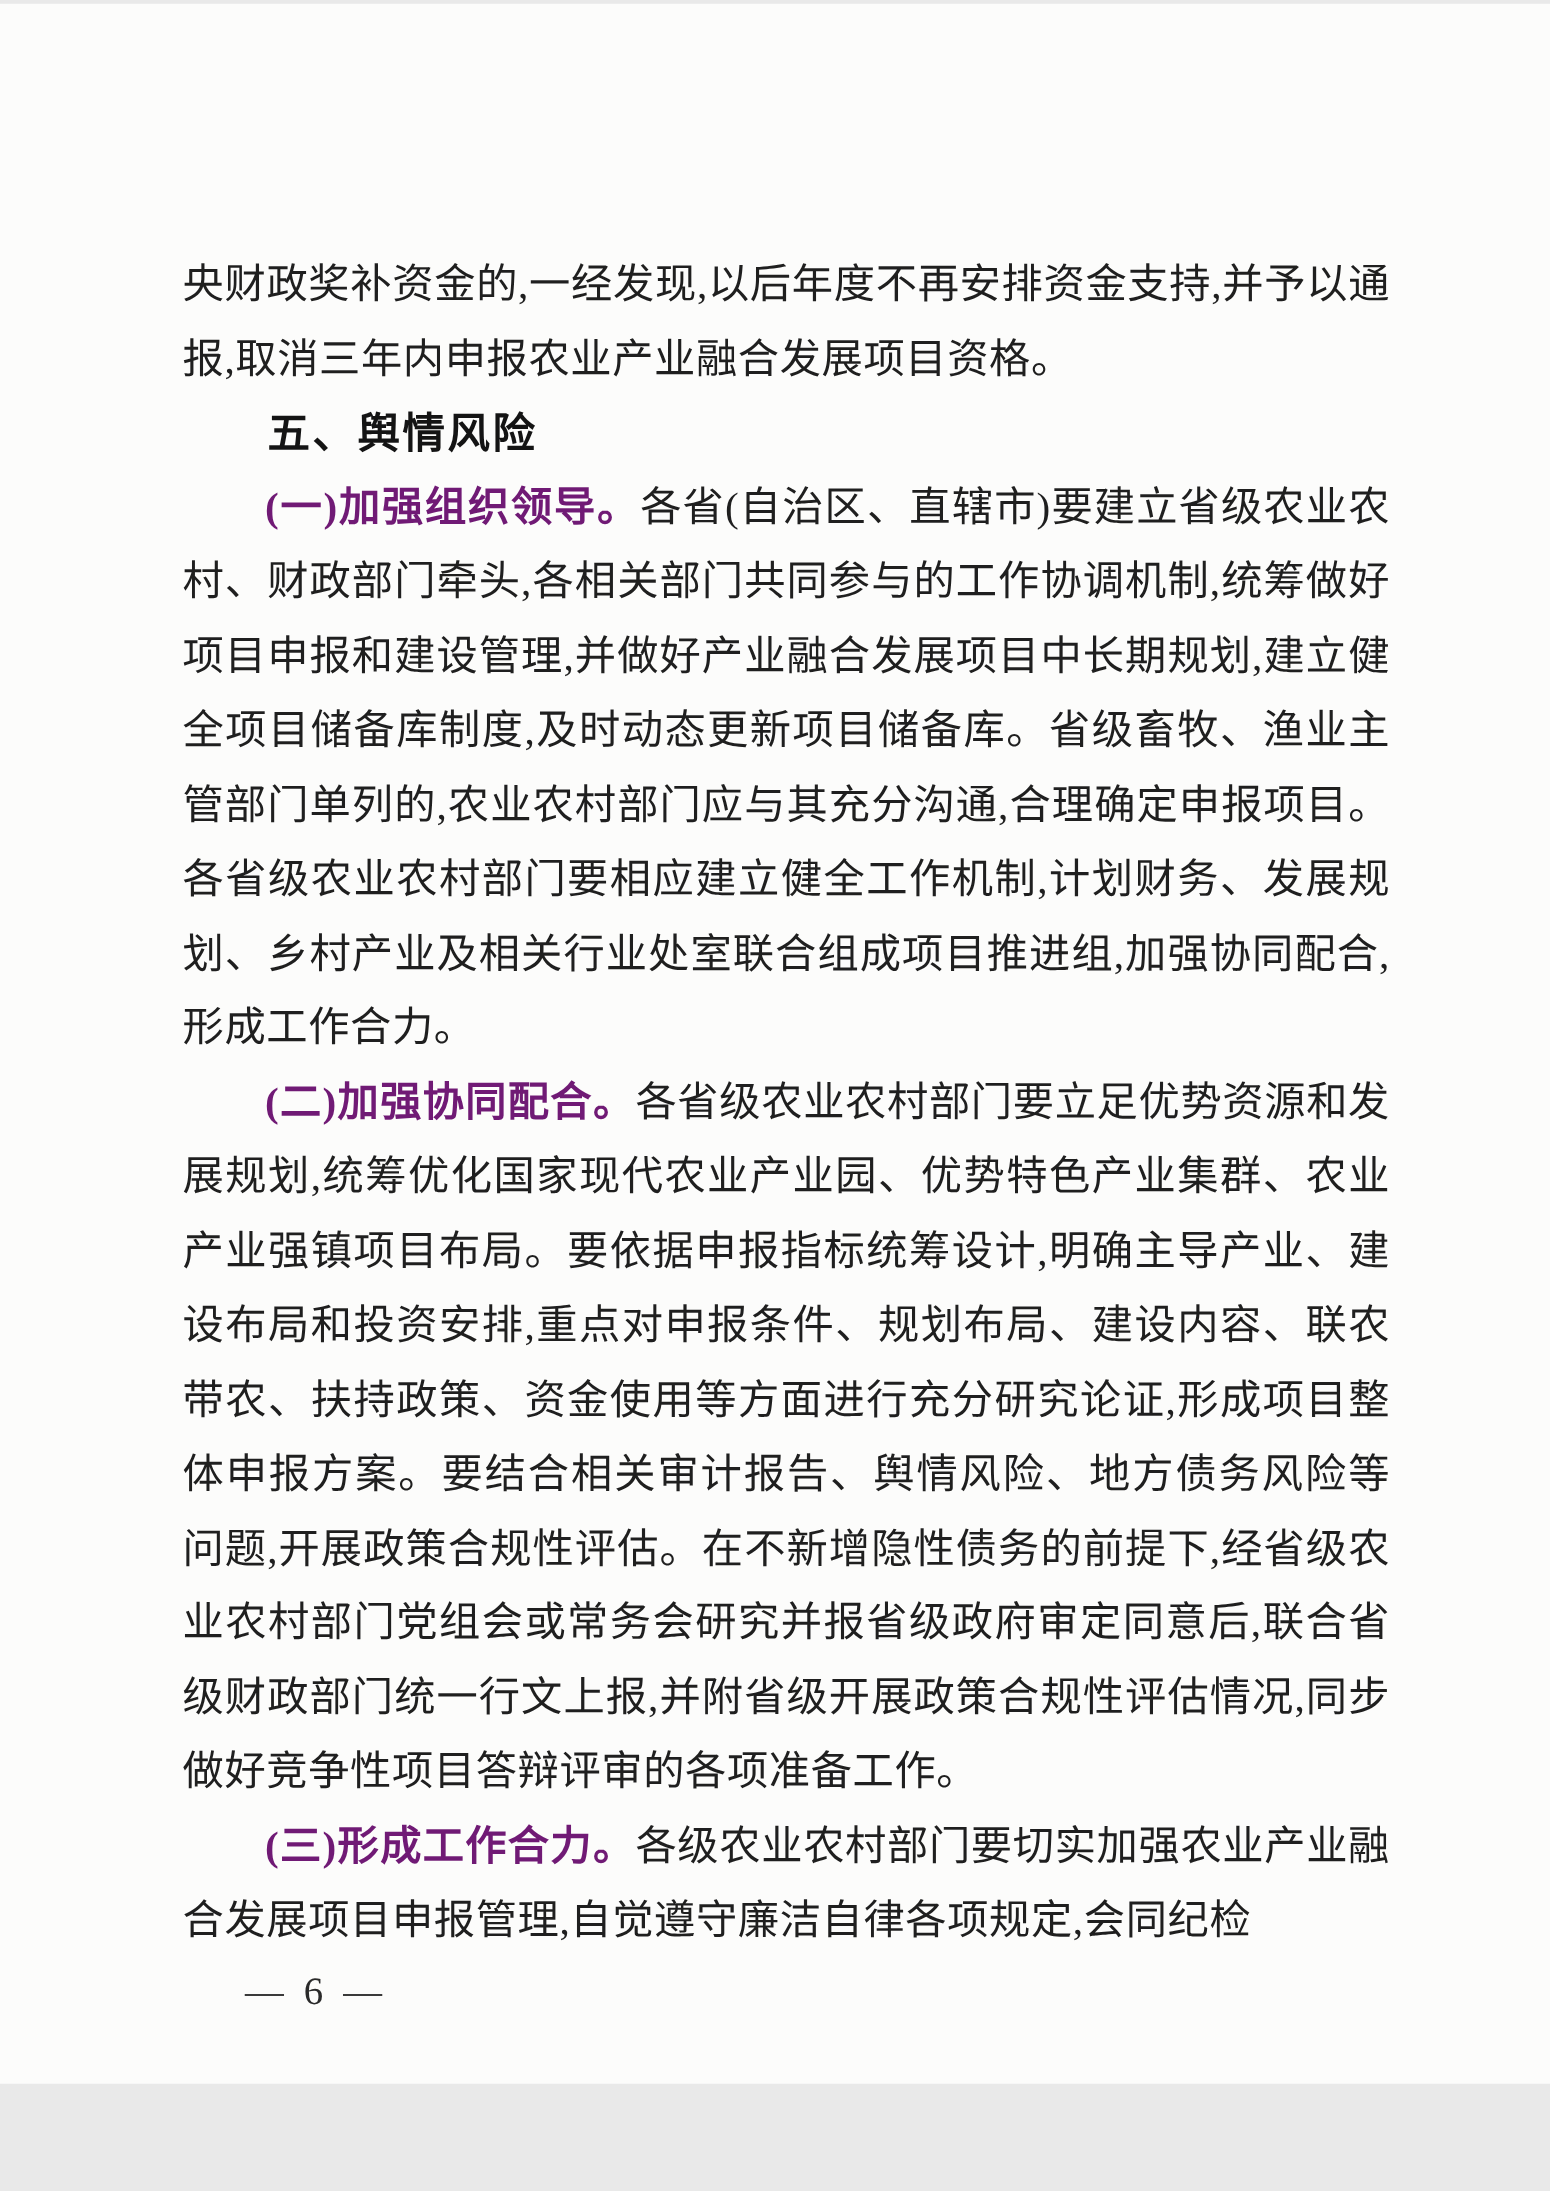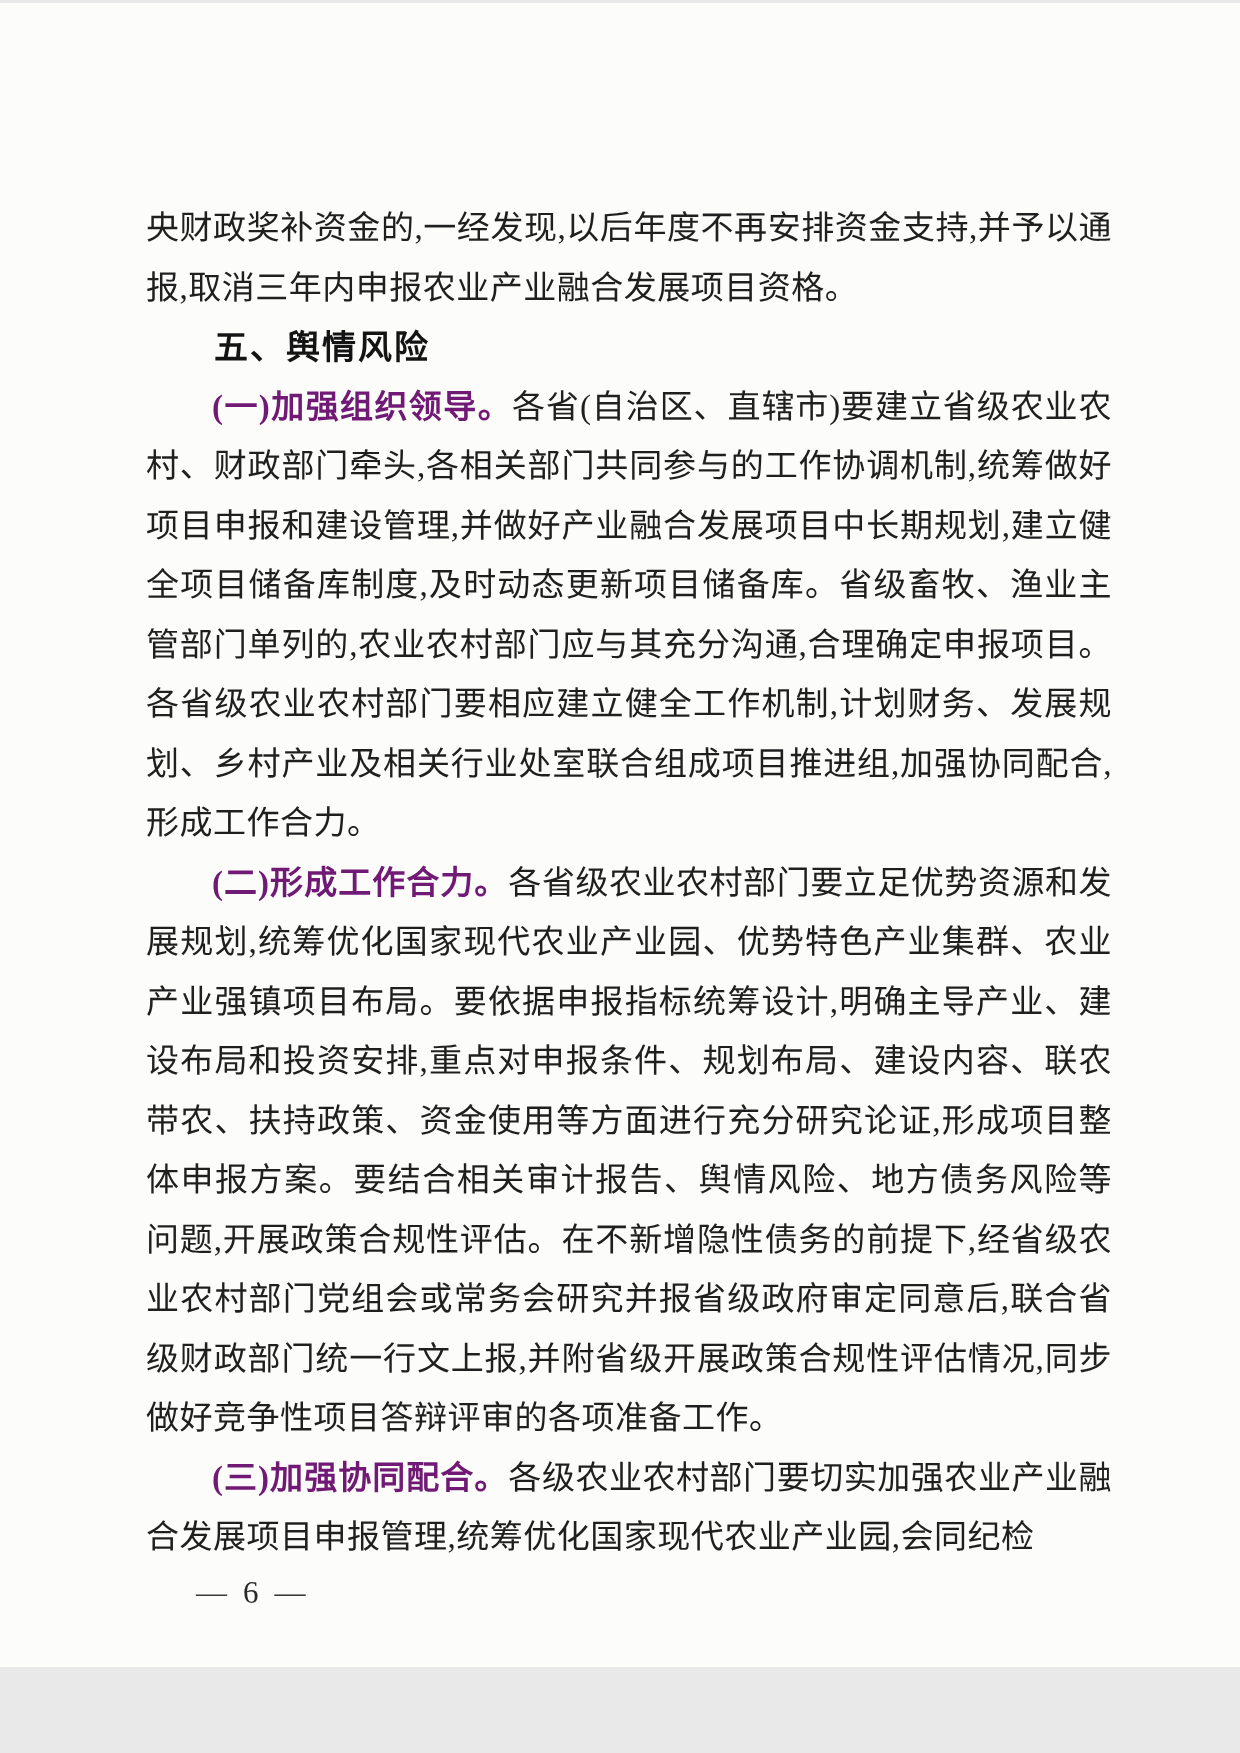--- a/index.html
+++ b/index.html
@@ -75,23 +75,23 @@
 <div class="page">
 
   <div class="content">
 
     <p class="para-cont">央财政奖补资金的,一经发现,以后年度不再安排资金支持,并予以通报,取消三年内申报农业产业融合发展项目资格。</p>
 
     <h2 class="section-heading">五、舆情风险</h2>
 
     <p class="para"><span class="para-lead">(一)加强组织领导。</span><span>各省(自治区、直辖市)要建立省级农业农村、财政部门牵头,各相关部门共同参与的工作协调机制,统筹做好项目申报和建设管理,并做好产业融合发展项目中长期规划,建立健全项目储备库制度,及时动态更新项目储备库。省级畜牧、渔业主管部门单列的,农业农村部门应与其充分沟通,合理确定申报项目。各省级农业农村部门要相应建立健全工作机制,计划财务、发展规划、乡村产业及相关行业处室联合组成项目推进组,加强协同配合,形成工作合力。</span></p>
 
-    <p class="para"><span class="para-lead">(二)形成工作合力。</span><span>各省级农业农村部门要立足优势资源和发展规划,统筹优化国家现代农业产业园、优势特色产业集群、农业产业强镇项目布局。要依据申报指标统筹设计,明确主导产业、建设布局和投资安排,重点对申报条件、规划布局、建设内容、联农带农、扶持政策、资金使用等方面进行充分研究论证,形成项目整体申报方案。要结合相关审计报告、舆情风险、地方债务风险等问题,开展政策合规性评估。在不新增隐性债务的前提下,经省级农业农村部门党组会或常务会研究并报省级政府审定同意后,联合省级财政部门统一行文上报,并附省级开展政策合规性评估情况,同步做好竞争性项目答辩评审的各项准备工作。</span></p>
+    <p class="para"><span class="para-lead">(二)加强协同配合。</span><span>各省级农业农村部门要立足优势资源和发展规划,统筹优化国家现代农业产业园、优势特色产业集群、农业产业强镇项目布局。要依据申报指标统筹设计,明确主导产业、建设布局和投资安排,重点对申报条件、规划布局、建设内容、联农带农、扶持政策、资金使用等方面进行充分研究论证,形成项目整体申报方案。要结合相关审计报告、舆情风险、地方债务风险等问题,开展政策合规性评估。在不新增隐性债务的前提下,经省级农业农村部门党组会或常务会研究并报省级政府审定同意后,联合省级财政部门统一行文上报,并附省级开展政策合规性评估情况,同步做好竞争性项目答辩评审的各项准备工作。</span></p>
 
-    <p class="para"><span class="para-lead">(三)加强协同配合。</span><span>各级农业农村部门要切实加强农业产业融合发展项目申报管理,统筹优化国家现代农业产业园,会同纪检</span></p>
+    <p class="para"><span class="para-lead">(三)形成工作合力。</span><span>各级农业农村部门要切实加强农业产业融合发展项目申报管理,自觉遵守廉洁自律各项规定,会同纪检</span></p>
 
   </div>
 
   <div class="page-footer">
     <span class="dash">—</span>
     <span class="num">6</span>
     <span class="dash">—</span>
   </div>
 
 </div>

